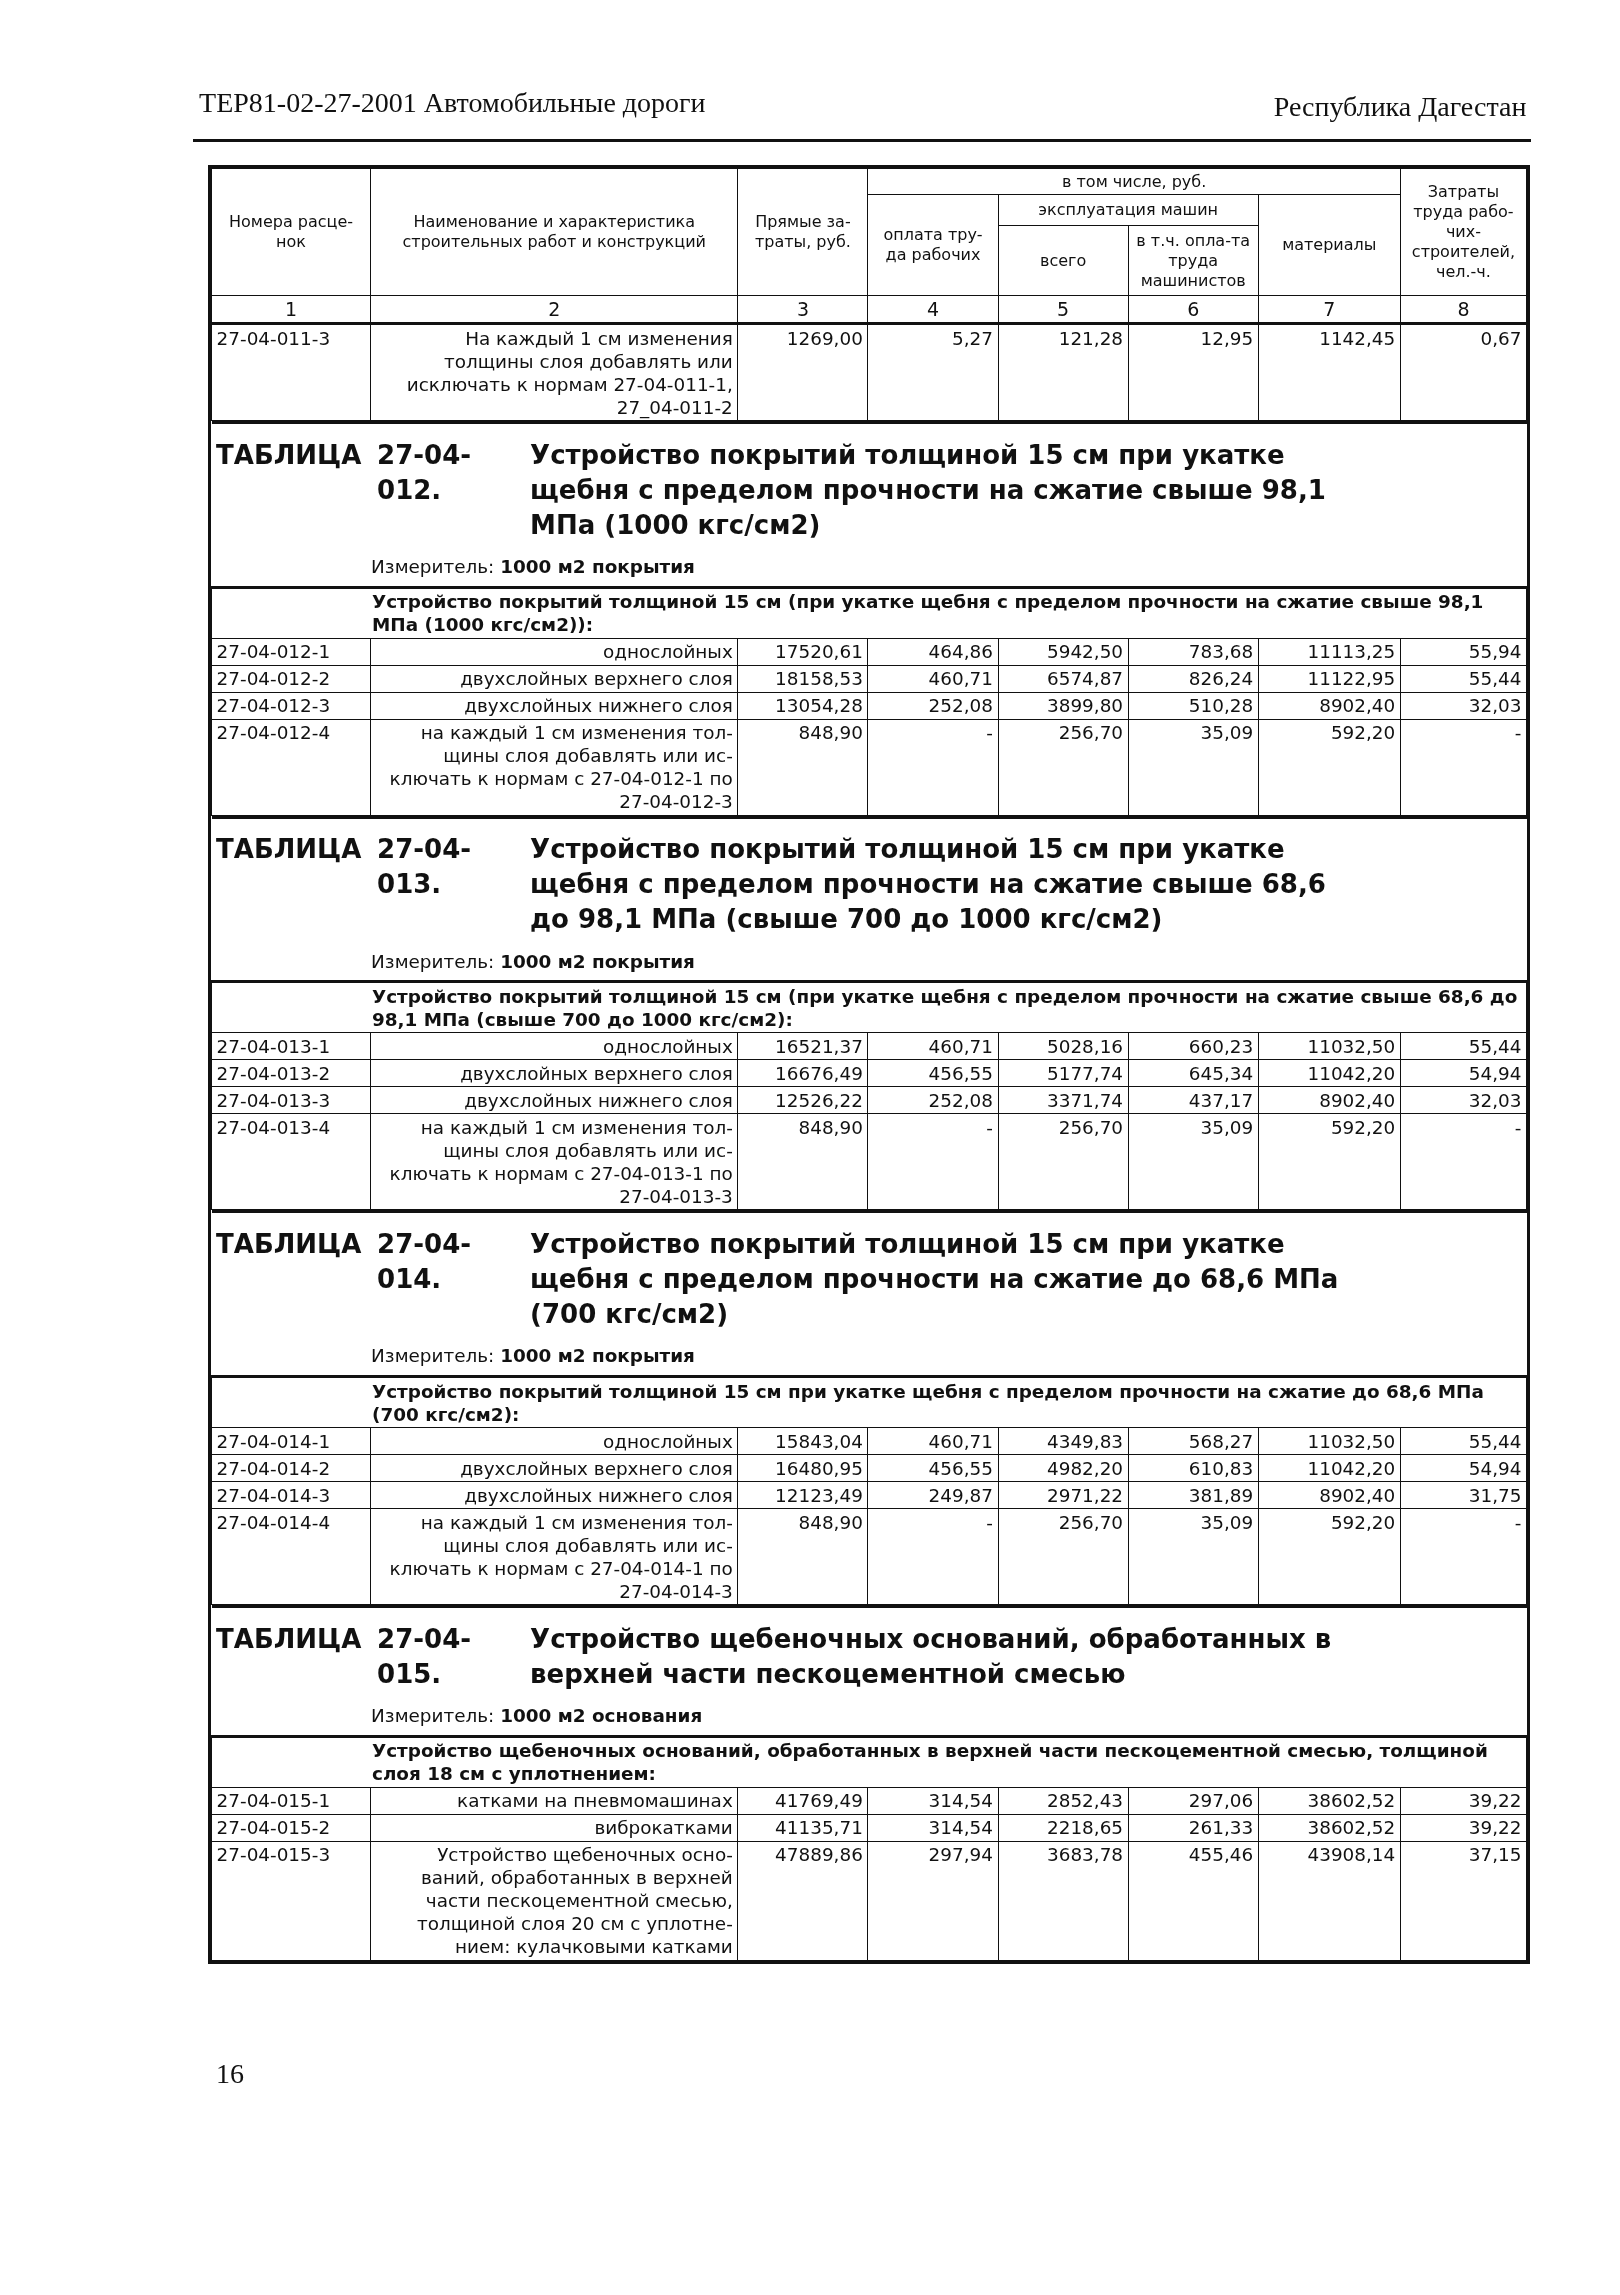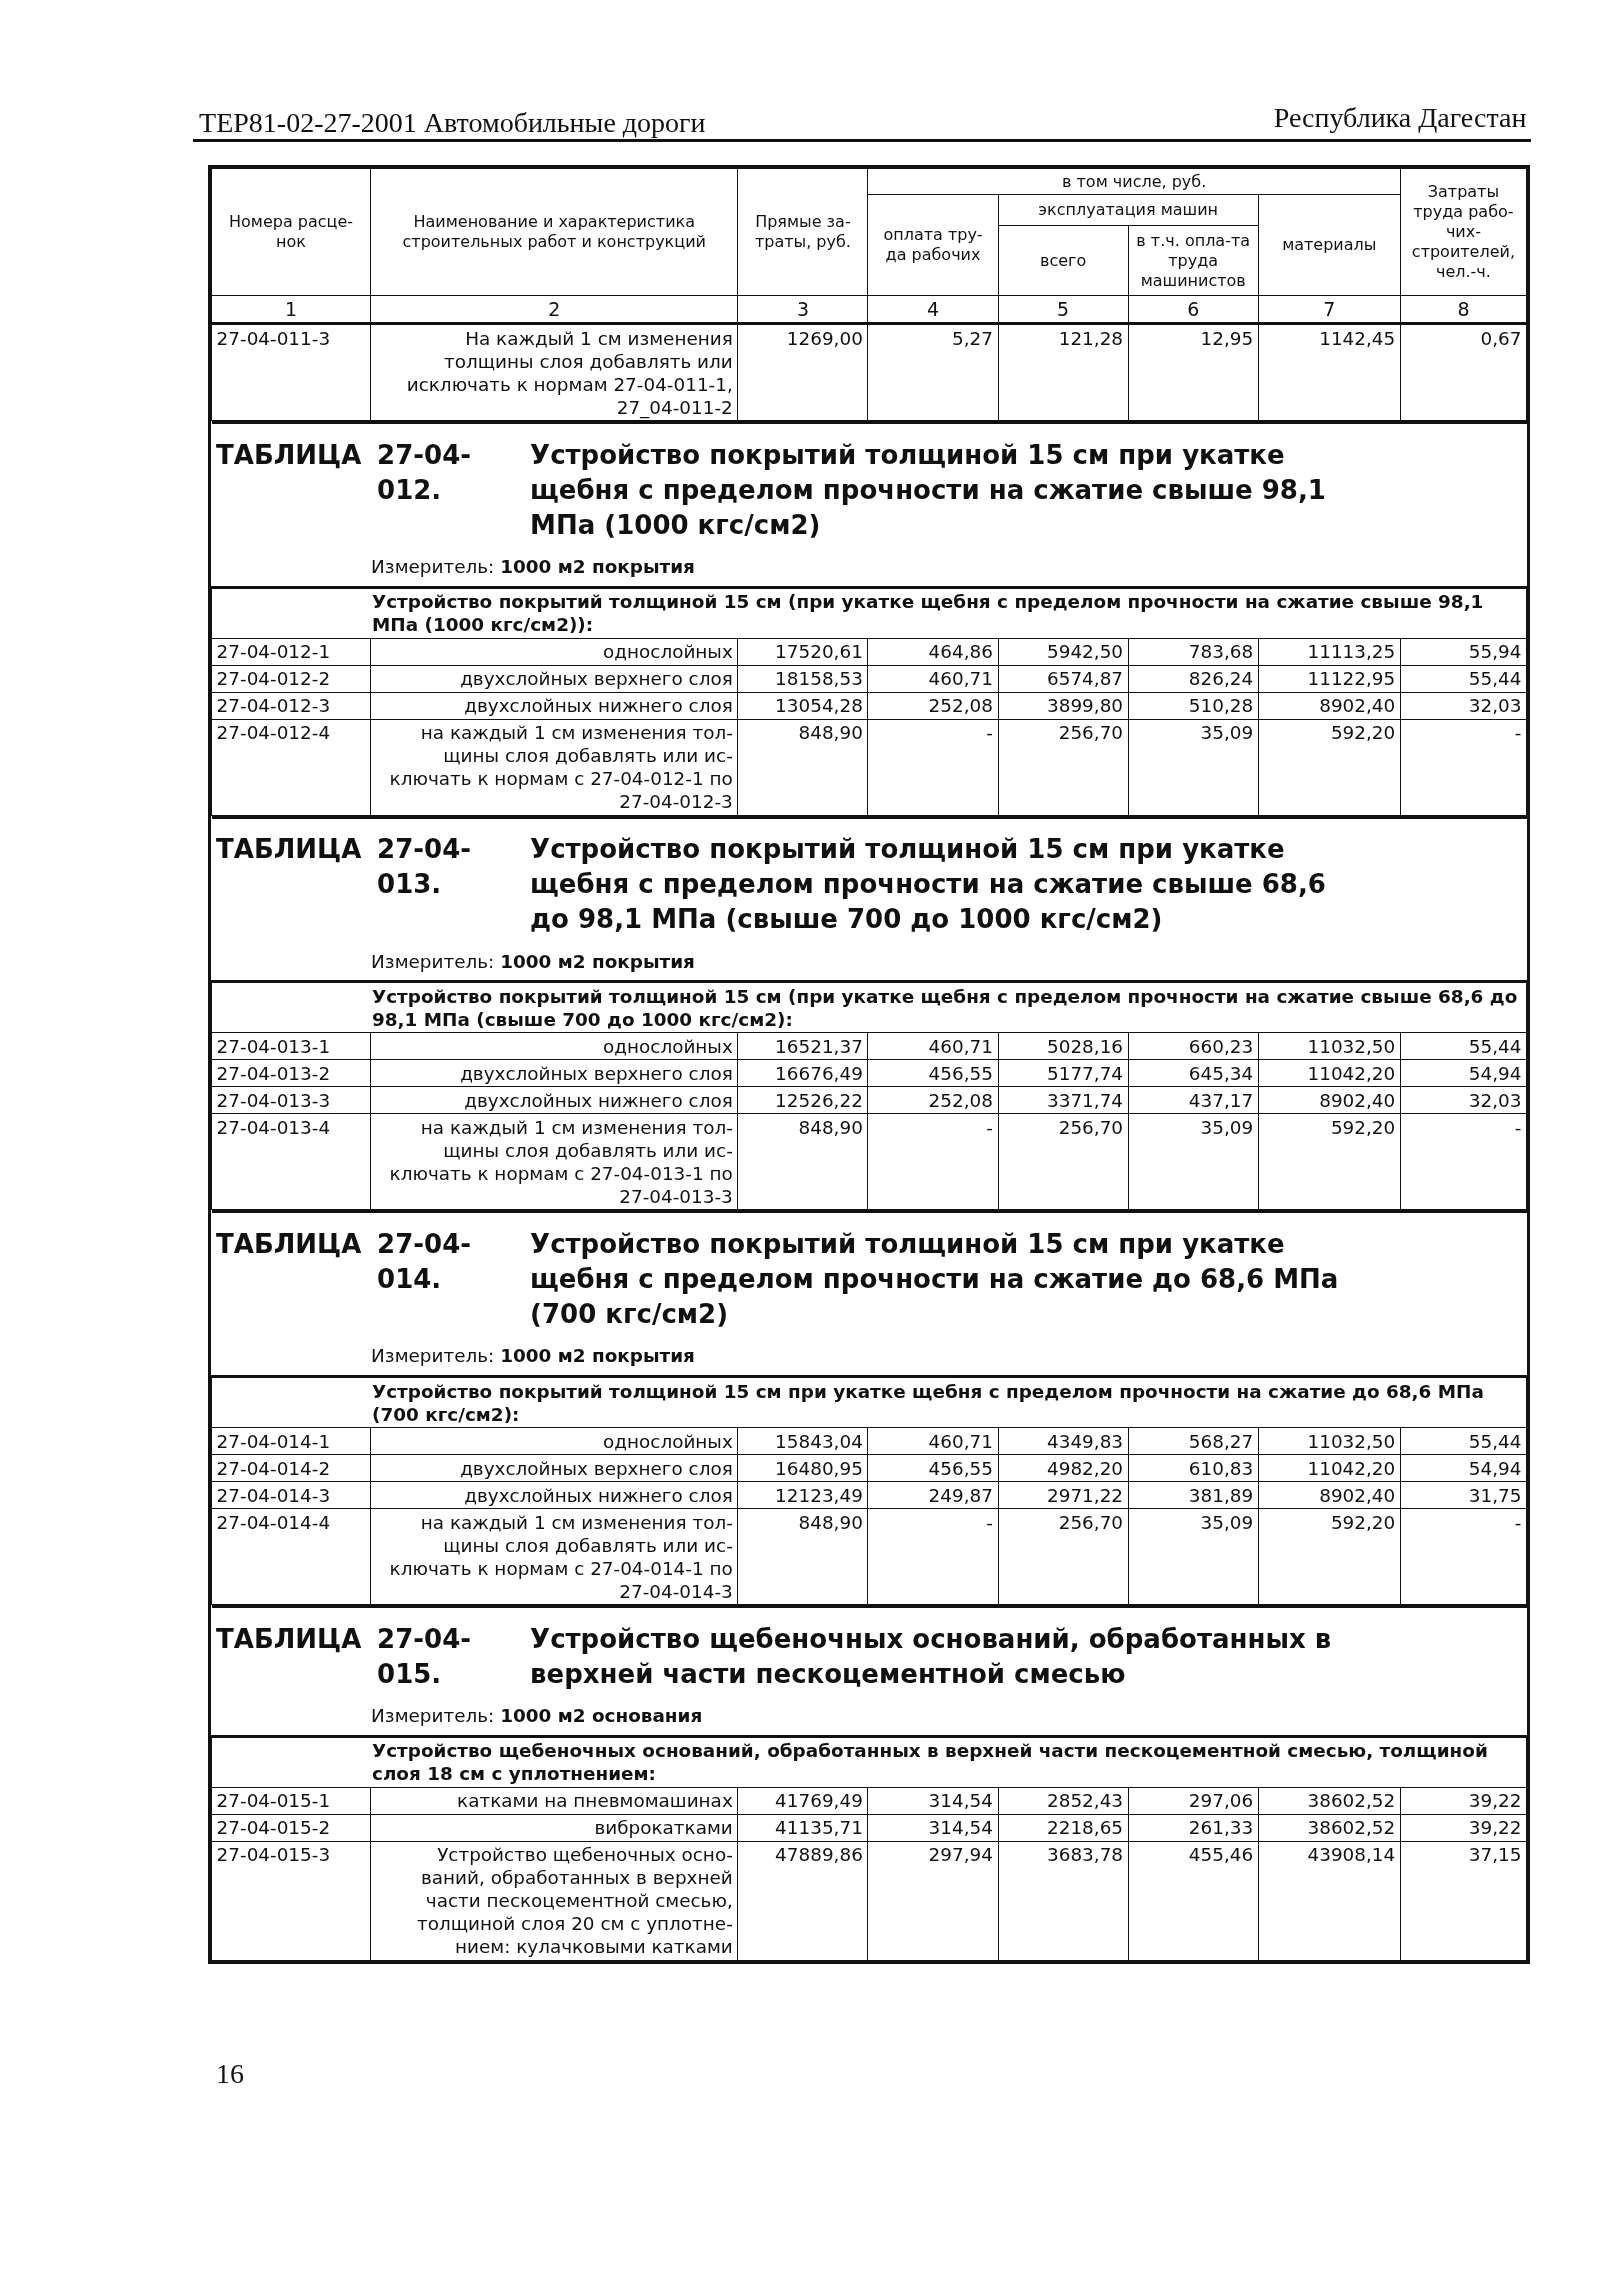--- a/index.html
+++ b/index.html
@@ -1,19 +1,19 @@
 <!DOCTYPE html>
 <html style="font-size:12.2px"><head>
 <meta charset="utf-8">
 <style>
   html, body { margin: 0; padding: 0; background: #ffffff; }
   body { width: 1621px; height: 2295px; position: relative; overflow: hidden; color: #111; }
   .page-header { position: absolute; left: 193px; top: 99px; width: 1338px; height: 40px; border-bottom: 3.8px solid #111; font-family: "Liberation Serif", serif; font-size: 28px; }
-  .page-header .left { position: absolute; left: 6.1px; bottom: 0; }
-  .page-header .right { position: absolute; right: 4.6px; bottom: 5px; }
+  .page-header .left { position: absolute; left: 6.1px; bottom: 20px; }
+  .page-header .right { position: absolute; right: 4.6px; bottom: 16px; }
   .page-number { position: absolute; left: 216px; top: 2058px; font-family: "Liberation Serif", serif; font-size: 28px; }
 
   .sheet { position: absolute; left: 208px; top: 165px; width: 1322px; border: 3.8px solid #111; box-sizing: border-box;
            font-family: "DejaVu Sans", sans-serif; font-size: 18.4px; }
   table { border-collapse: collapse; width: 100%; table-layout: fixed; }
   td, th { border: 1.5px solid #111; padding: 1.5px 4.6px; vertical-align: top; line-height: 23px; }
   th { font-weight: normal; font-size: 16px; line-height: 20px; text-align: center; vertical-align: middle; }
   .hdr-nums td { text-align: center; border-bottom: 3.8px solid #111; font-size: 19px; }
   .num { text-align: right; }
   .code { white-space: nowrap; margin-left: 44px; }

